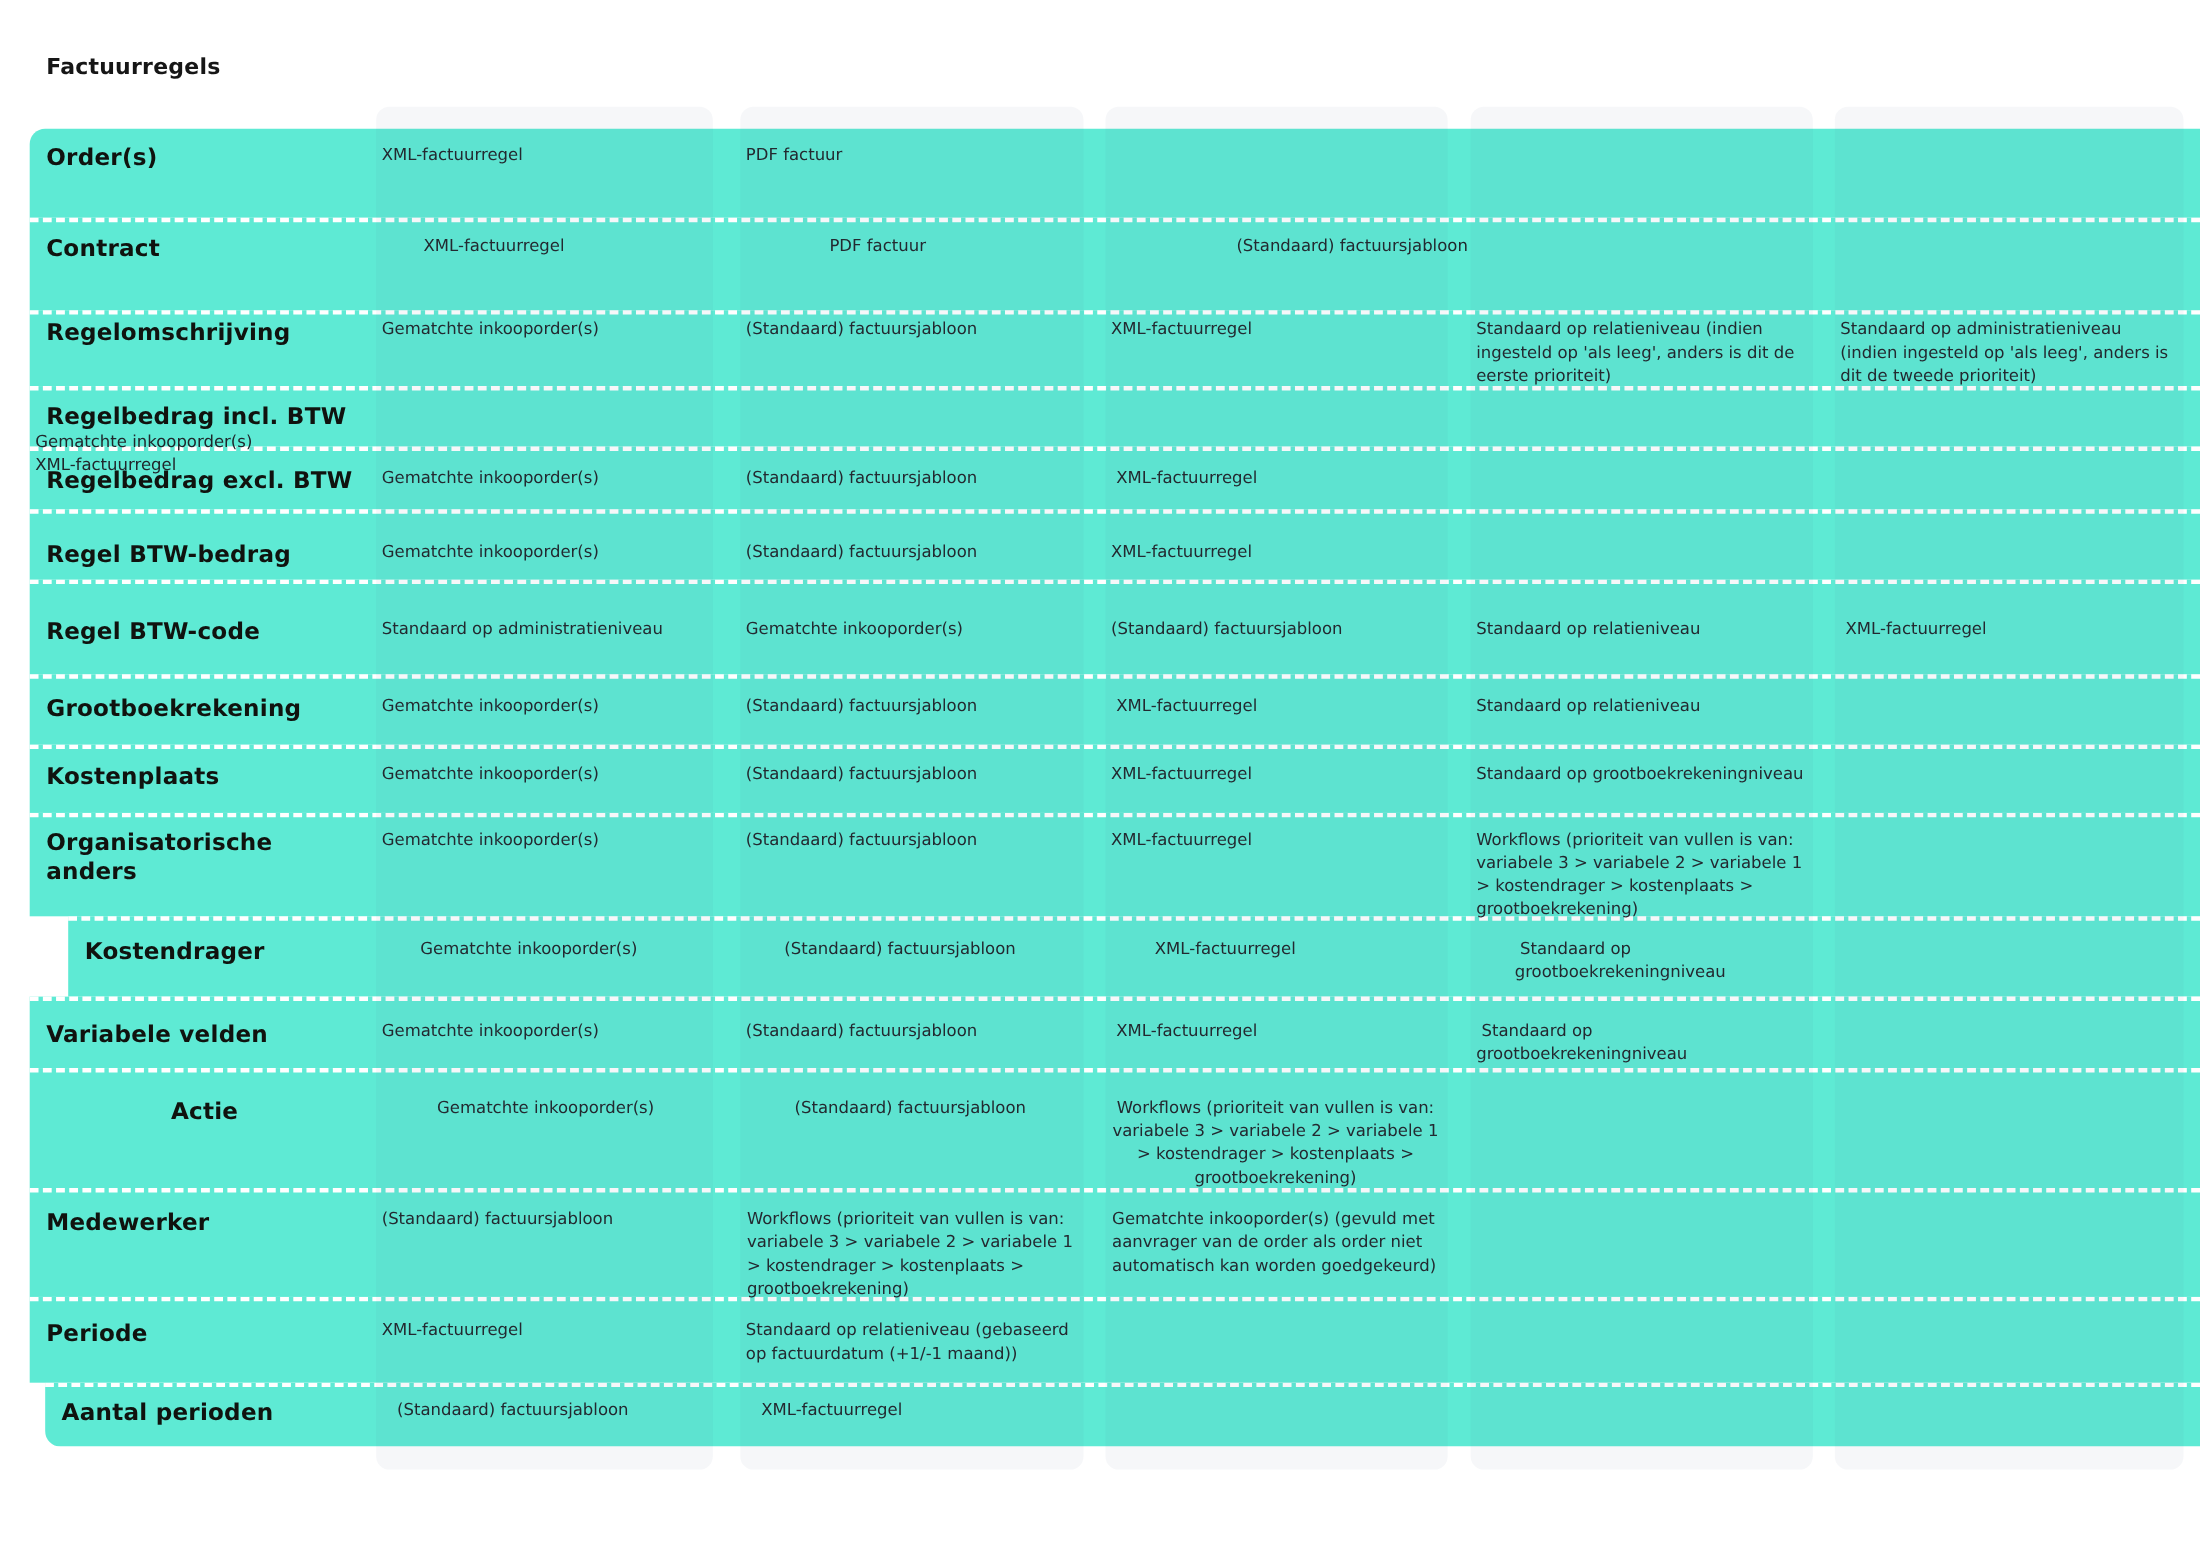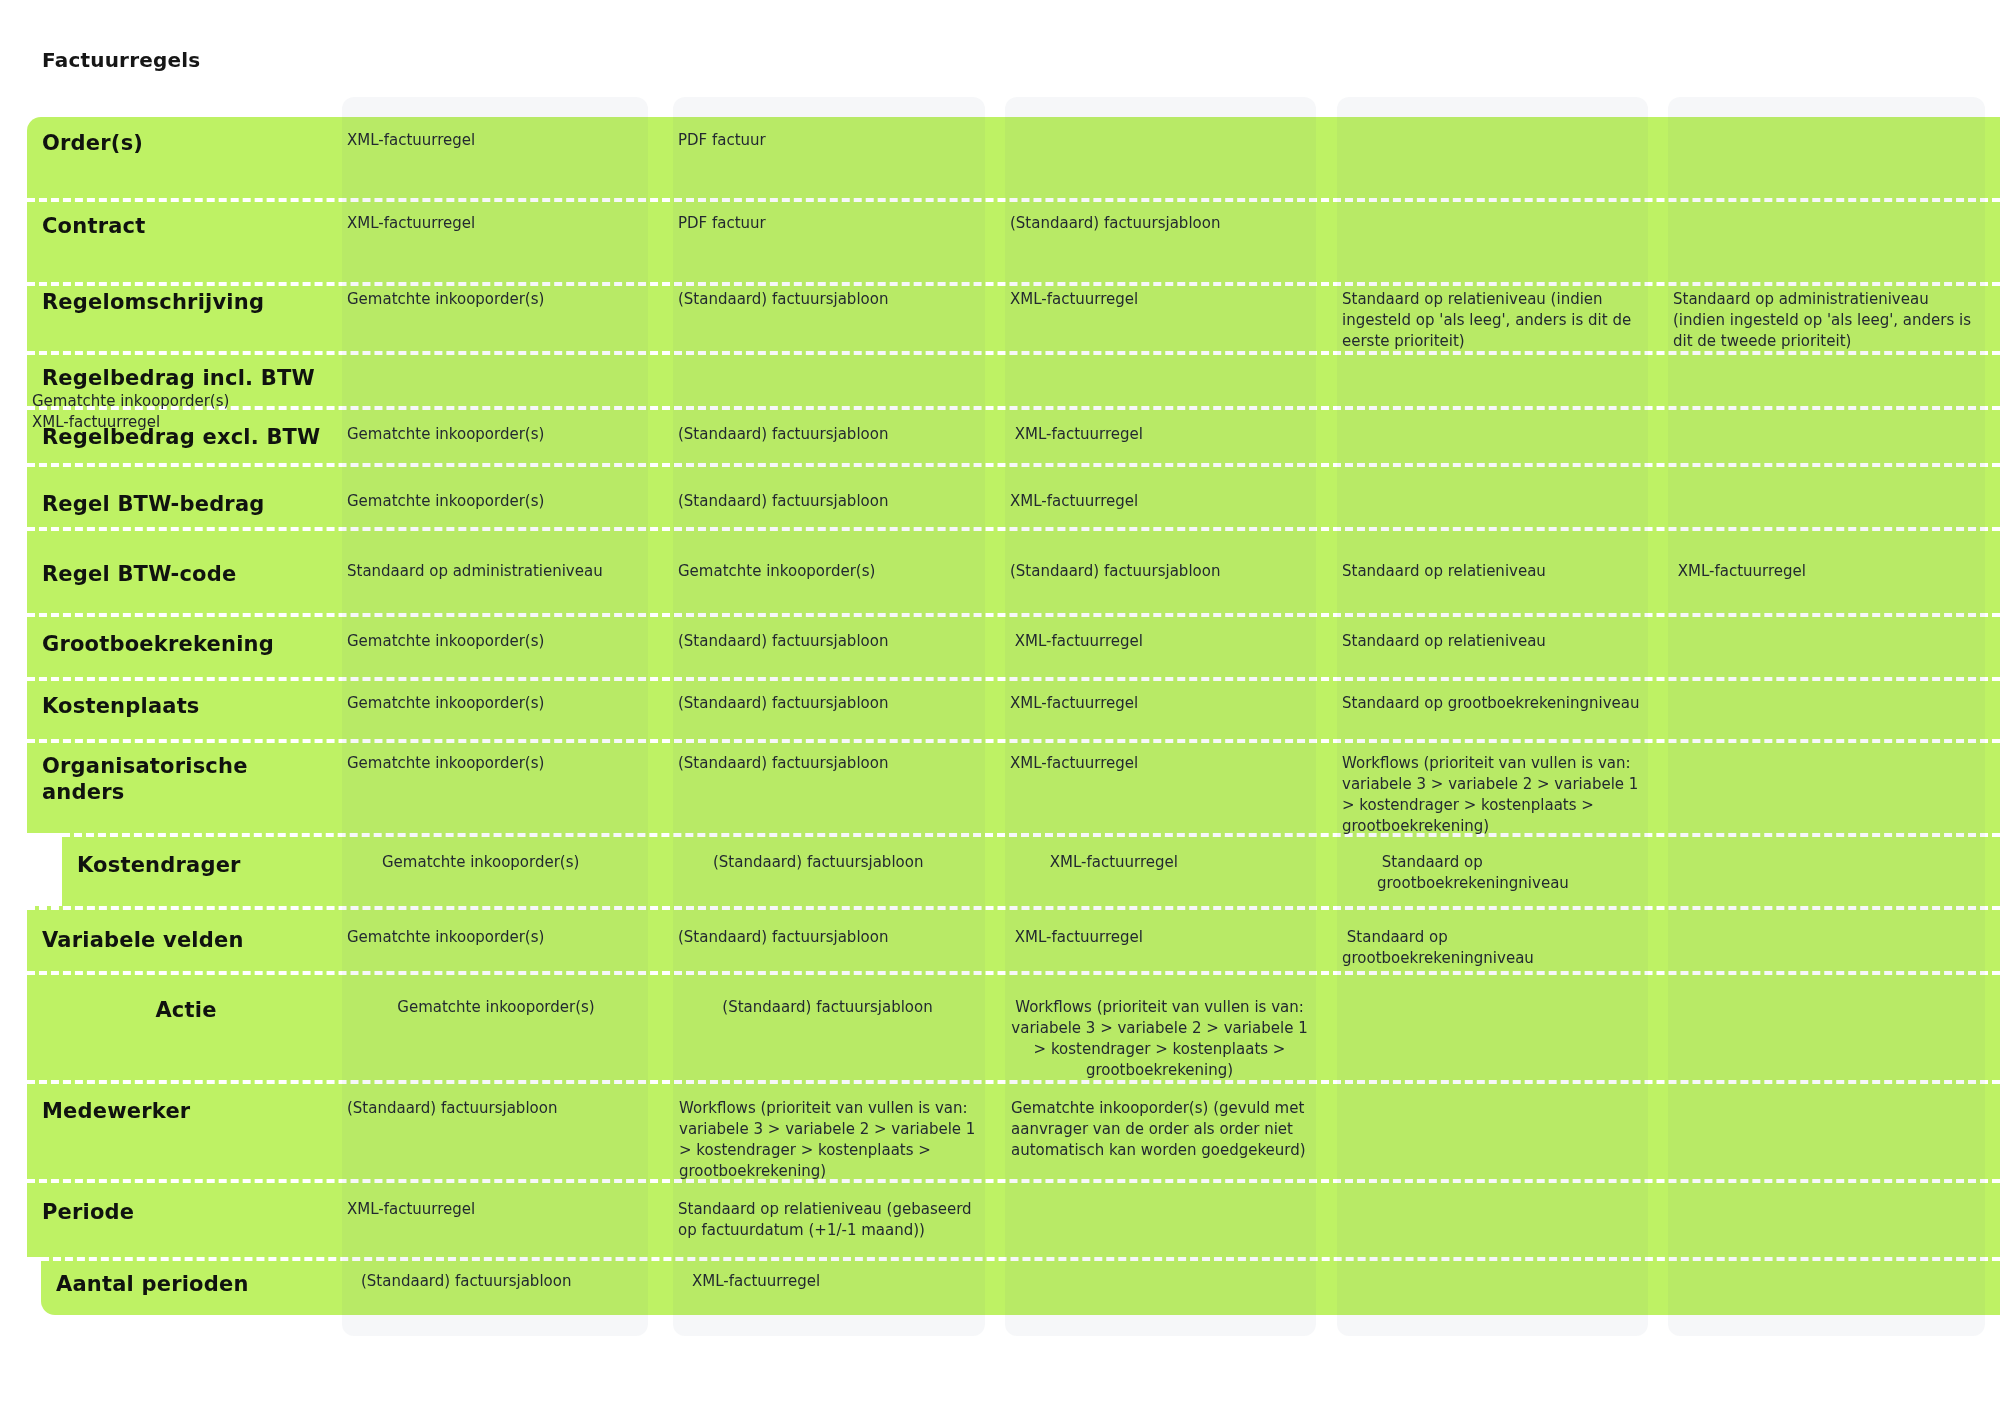--- a/index.html
+++ b/index.html
@@ -21,21 +21,21 @@
     background:rgba(100,116,144,0.055);
     border-radius:12px;
     z-index:3;pointer-events:none;
   }
   
   .tbl{
     position:absolute;left:27px;top:117px;width:1973px;z-index:1;
   }
   .row{
     display:flex;align-items:flex-start;
-    background:#bef264;
+    background:#5eead4;
     box-sizing:border-box;
   }
   .row + .row{border-top:4px dashed #ffffff;}
   .row:first-child{border-top-left-radius:14px;}
   .row:last-child{border-bottom-left-radius:14px;margin-left:14px;}
   .cell{box-sizing:border-box;flex:0 0 auto;}
   .cell.label{
     width:315px;padding-left:15px;padding-right:12px;
     font-size:21px;line-height:26px;font-weight:700;color:#10130f;
     letter-spacing:0.2px;
@@ -61,21 +61,21 @@
     </div>
   <div class="tbl" id="tbl">
       <div class="row" style="height: 81px; padding-top: 13px;">
         <div class="cell label">Order(s)</div>
         <div class="cell val c1">XML-factuurregel</div>
         <div class="cell val c2">PDF factuur</div>
         <div class="cell val c3"></div>
         <div class="cell val c4"></div>
         <div class="cell val c5"></div>
       </div>
-      <div class="row" style="height: 84px; padding-top: 11px;">
+      <div class="row" style="height: 84px; padding-top: 11px; gap: 38px;">
         <div class="cell label">Contract</div>
         <div class="cell val c1">XML-factuurregel</div>
         <div class="cell val c2">PDF factuur</div>
         <div class="cell val c3">(Standaard) factuursjabloon</div>
         <div class="cell val c4"></div>
         <div class="cell val c5"></div>
       </div>
       <div class="row" style="height: 69px; padding-top: 3px;">
         <div class="cell label">Regelomschrijving</div>
         <div class="cell val c1">Gematchte inkooporder(s)</div>

